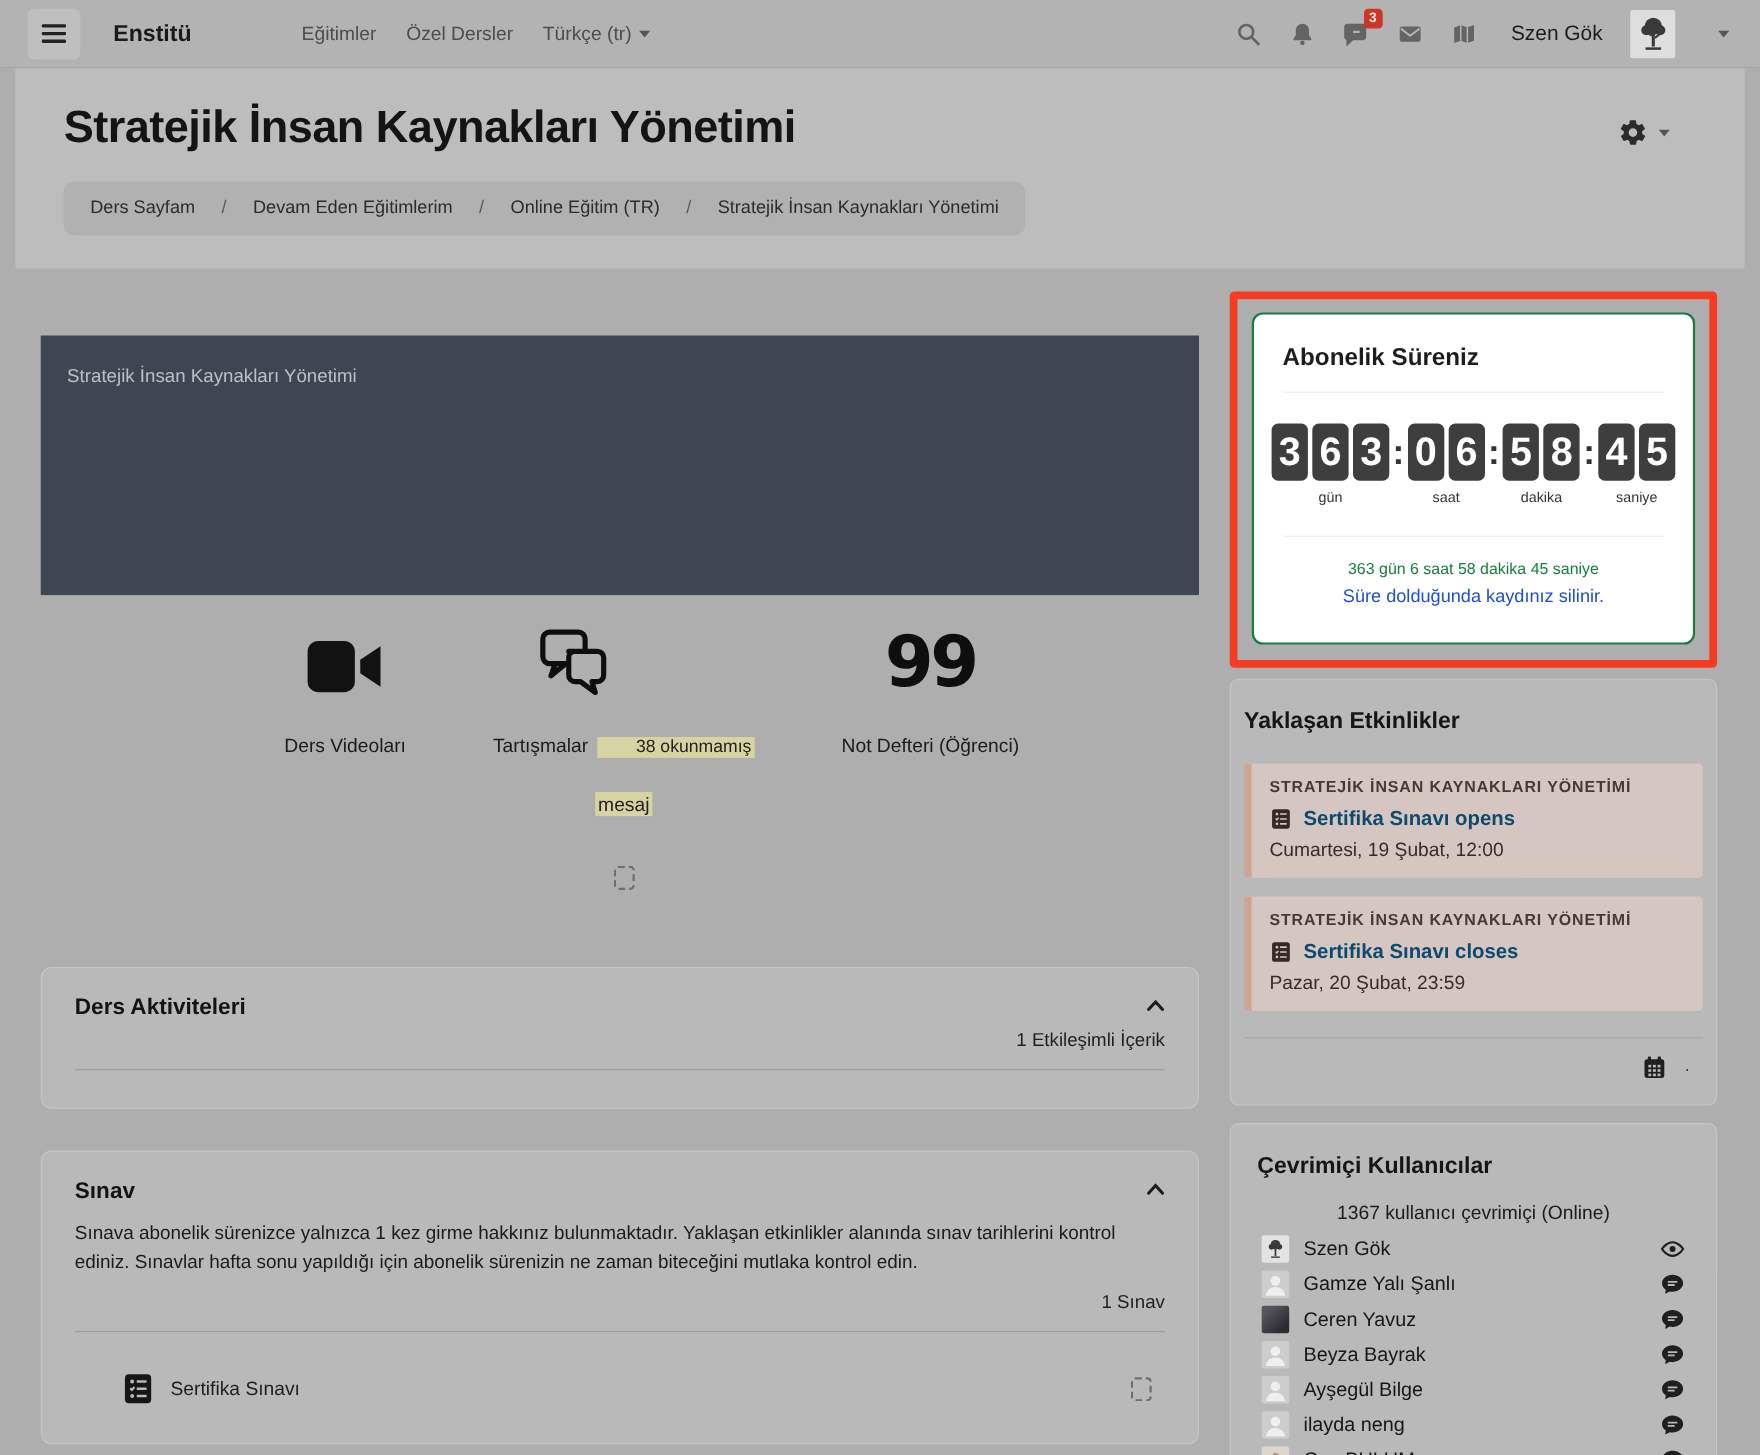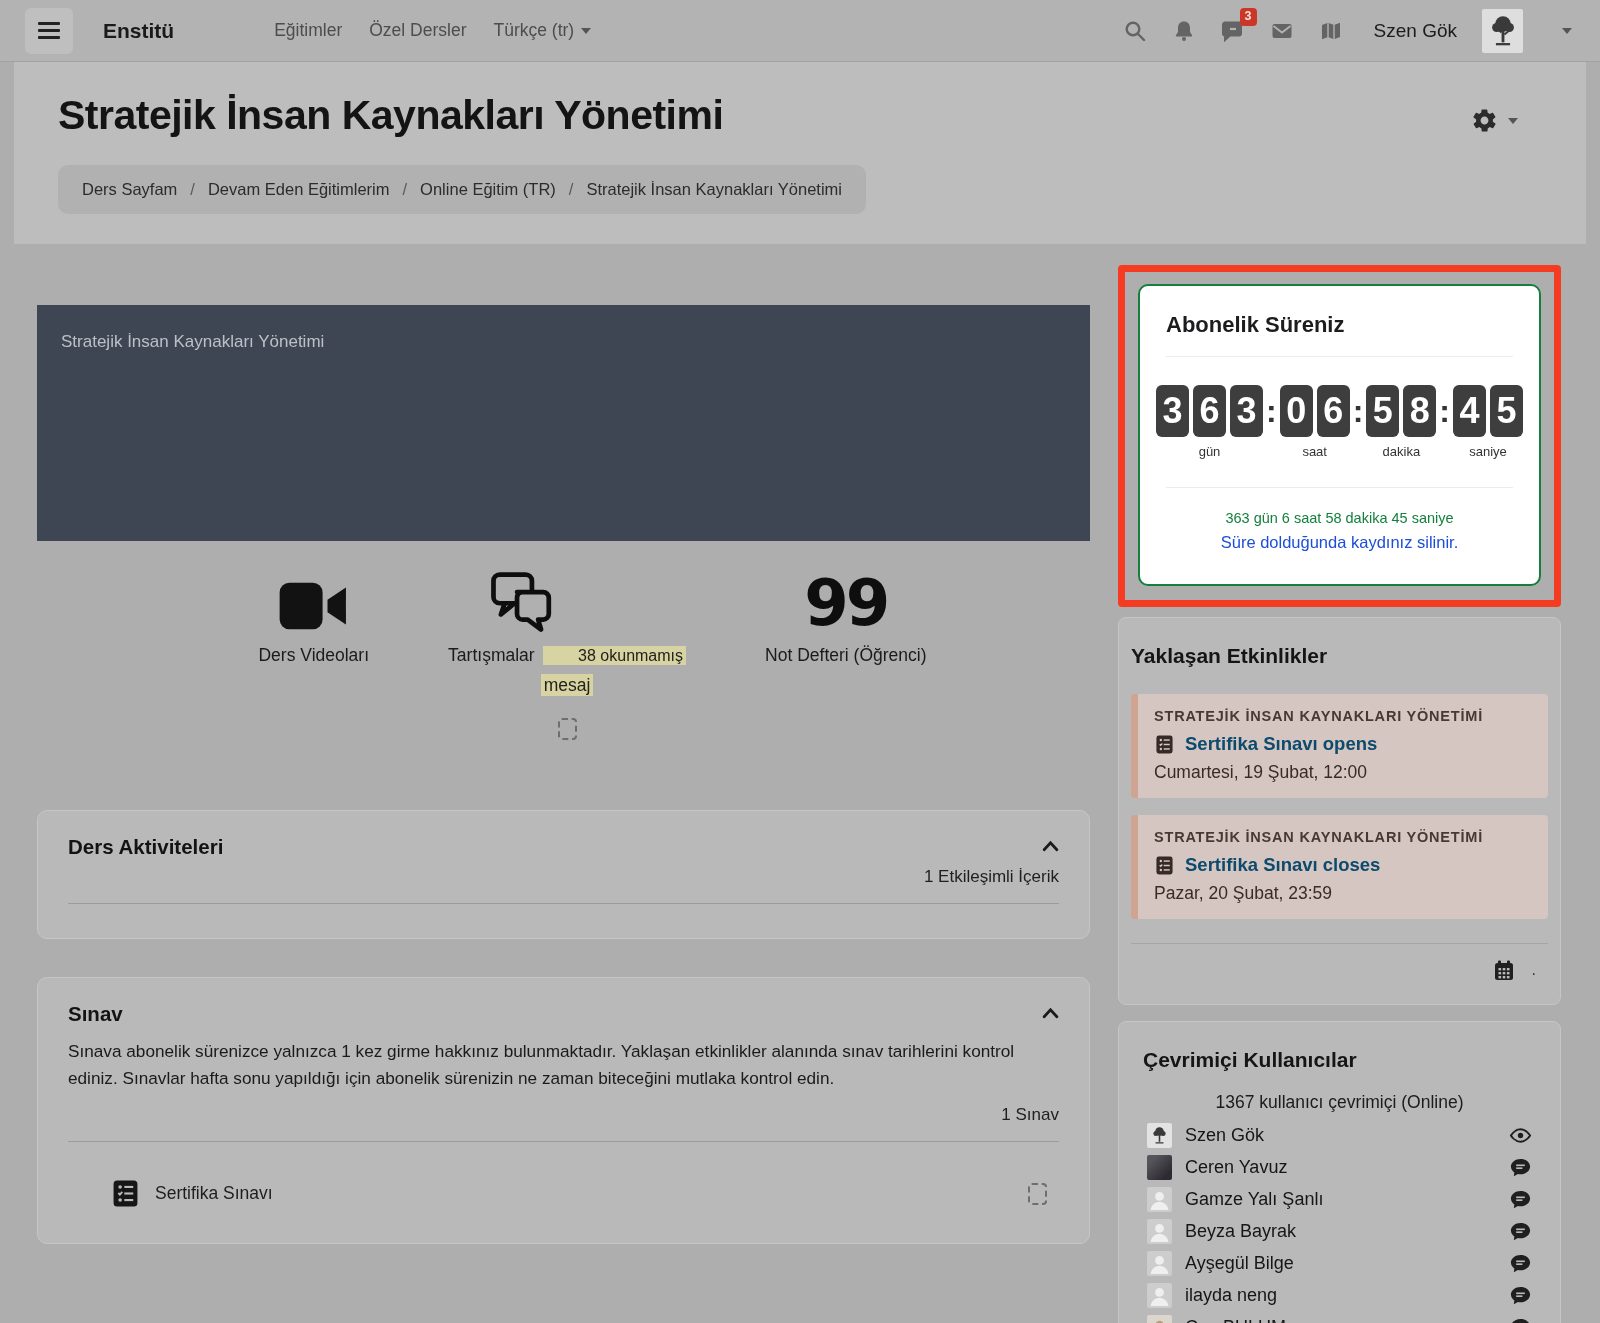--- a/index.html
+++ b/index.html
@@ -21,36 +21,36 @@
   .badge { position:absolute; top:-11px; right:-12px; background:#cc3627; color:#efe3e1; font-size:12.5px; font-weight:bold; border-radius:4px; padding:1px 5px 2px; line-height:1.2; }
   .user-name { font-size:19px; color:#1c1c1c; margin-left:6px; }
   .avatar-lg { width:41px; height:44px; background:#dedede; border-radius:2px; display:flex; align-items:center; justify-content:center; }
   .nav-caret { margin-left:14px; }
 
   
   .header { margin:0 14px; background:#bdbdbd; padding:30px 40px 30px 44px; position:relative; }
   .page-title { font-size:41px; font-weight:bold; color:#141414; letter-spacing:-0.5px; }
   .header-gear { position:absolute; right:68px; top:45px; display:flex; align-items:center; gap:10px; color:#2b2b2b; cursor:pointer; }
   .header-gear svg { width:27px; height:27px; }
-  .breadcrumb { display:inline-flex; align-items:center; gap:13px; margin-top:26px; background:#b1b1b1; border-radius:10px; padding:15px 24px; font-size:16.5px; color:#2c2c2c; }
+  .breadcrumb { display:inline-flex; align-items:center; gap:24px; margin-top:26px; background:#b1b1b1; border-radius:10px; padding:15px 24px; font-size:16.5px; color:#2c2c2c; }
   .crumb { cursor:pointer; }
   .crumb-sep { color:#5a5a5a; }
 
   
   .main { display:flex; gap:28px; margin:21px 39px 0 37px; align-items:flex-start; }
   .col-left { width:1053px; }
   .col-right { width:443px; }
 
   
   .hero { margin-top:40px; height:236px; background:#3e4653; padding:27px 24px; }
   .hero-title { color:#bcc0c6; font-size:17px; }
 
   
   .quicklinks { margin-top:28px; display:flex; justify-content:center; gap:58px; padding-left:58px; }
-  .ql { display:flex; flex-direction:column; align-items:center; color:#121212; }
+  .ql { display:flex; flex-direction:column; align-items:center; color:#121212;gap:23px; }
   .ql-icon { height:64px; display:flex; align-items:flex-end; justify-content:center; margin-bottom:12px; }
   .ql-label { font-size:17.5px; color:#1b1b1b; cursor:pointer; }
   .ql-mid { width:280px; text-align:center; }
   .ql-mid .ql-icon { margin-left:-90px; }
   .hl { background:#d8d3a2; color:#23231c; padding:1px 3px; cursor:pointer; }
   .ql-line2 { margin-top:9px; font-size:17.5px; }
   .dashedbox { width:19px; height:22px; border:2px dashed #6e6e6e; border-radius:4px; margin:22px auto 0; cursor:pointer; }
   .quote-glyph { font-size:64px; font-weight:bold; letter-spacing:-3px; line-height:0.9; color:#0e0e0e; font-family:"DejaVu Sans",sans-serif; }
 
   
@@ -414,112 +414,112 @@
           <span class="user-name-t">Szen Gök</span>
           <span class="user-action">
               <svg viewBox="0 0 24 24" fill="none" stroke="currentColor" stroke-width="2">
                 <path d="M2 12s4-6.5 10-6.5S22 12 22 12s-4 6.5-10 6.5S2 12 2 12z"></path>
                 <circle cx="12" cy="12" r="2.8" fill="currentColor" stroke="none"></circle>
               </svg>
             </span>
         </div>
 
         <div class="user-row">
-          <div class="user-av av-photo-dark"></div>
-          <span class="user-name-t">Ceren Yavuz</span>
+          <div class="user-av av-ph">
+              <svg viewBox="0 0 24 24" width="25" height="25">
+                <circle cx="12" cy="9" r="4.2" fill="#efefef"></circle>
+                <path d="M3.5 22c.8-5 4.3-7.5 8.5-7.5s7.7 2.5 8.5 7.5z" fill="#efefef"></path>
+              </svg>
+            </div>
+          <span class="user-name-t">Gamze Yalı Şanlı</span>
           <span class="user-action">
               <svg viewBox="0 0 24 24" fill="currentColor">
                 <path d="M12 3C6.5 3 2 6.6 2 11c0 2.5 1.4 4.7 3.6 6.2L5 21l4.3-2.2c.9.2 1.8.3 2.7.3 5.5 0 10-3.6 10-8.1S17.5 3 12 3z"></path>
                 <line x1="7.5" y1="9.7" x2="16.5" y2="9.7" stroke="#b9b9b9" stroke-width="1.7"></line>
                 <line x1="7.5" y1="12.7" x2="14" y2="12.7" stroke="#b9b9b9" stroke-width="1.7"></line>
               </svg>
             </span>
         </div>
 
         <div class="user-row">
+          <div class="user-av av-photo-dark"></div>
+          <span class="user-name-t">Ceren Yavuz</span>
+          <span class="user-action">
+              <svg viewBox="0 0 24 24" fill="currentColor">
+                <path d="M12 3C6.5 3 2 6.6 2 11c0 2.5 1.4 4.7 3.6 6.2L5 21l4.3-2.2c.9.2 1.8.3 2.7.3 5.5 0 10-3.6 10-8.1S17.5 3 12 3z"></path>
+                <line x1="7.5" y1="9.7" x2="16.5" y2="9.7" stroke="#b9b9b9" stroke-width="1.7"></line>
+                <line x1="7.5" y1="12.7" x2="14" y2="12.7" stroke="#b9b9b9" stroke-width="1.7"></line>
+              </svg>
+            </span>
+        </div>
+
+        <div class="user-row">
           <div class="user-av av-ph">
               <svg viewBox="0 0 24 24" width="25" height="25">
                 <circle cx="12" cy="9" r="4.2" fill="#efefef"></circle>
                 <path d="M3.5 22c.8-5 4.3-7.5 8.5-7.5s7.7 2.5 8.5 7.5z" fill="#efefef"></path>
               </svg>
             </div>
-          <span class="user-name-t">Gamze Yalı Şanlı</span>
+          <span class="user-name-t">Beyza Bayrak</span>
           <span class="user-action">
               <svg viewBox="0 0 24 24" fill="currentColor">
                 <path d="M12 3C6.5 3 2 6.6 2 11c0 2.5 1.4 4.7 3.6 6.2L5 21l4.3-2.2c.9.2 1.8.3 2.7.3 5.5 0 10-3.6 10-8.1S17.5 3 12 3z"></path>
                 <line x1="7.5" y1="9.7" x2="16.5" y2="9.7" stroke="#b9b9b9" stroke-width="1.7"></line>
                 <line x1="7.5" y1="12.7" x2="14" y2="12.7" stroke="#b9b9b9" stroke-width="1.7"></line>
               </svg>
             </span>
         </div>
 
         <div class="user-row">
           <div class="user-av av-ph">
               <svg viewBox="0 0 24 24" width="25" height="25">
                 <circle cx="12" cy="9" r="4.2" fill="#efefef"></circle>
                 <path d="M3.5 22c.8-5 4.3-7.5 8.5-7.5s7.7 2.5 8.5 7.5z" fill="#efefef"></path>
               </svg>
             </div>
-          <span class="user-name-t">Beyza Bayrak</span>
+          <span class="user-name-t">Ayşegül Bilge</span>
           <span class="user-action">
               <svg viewBox="0 0 24 24" fill="currentColor">
                 <path d="M12 3C6.5 3 2 6.6 2 11c0 2.5 1.4 4.7 3.6 6.2L5 21l4.3-2.2c.9.2 1.8.3 2.7.3 5.5 0 10-3.6 10-8.1S17.5 3 12 3z"></path>
                 <line x1="7.5" y1="9.7" x2="16.5" y2="9.7" stroke="#b9b9b9" stroke-width="1.7"></line>
                 <line x1="7.5" y1="12.7" x2="14" y2="12.7" stroke="#b9b9b9" stroke-width="1.7"></line>
               </svg>
             </span>
         </div>
 
         <div class="user-row">
           <div class="user-av av-ph">
               <svg viewBox="0 0 24 24" width="25" height="25">
                 <circle cx="12" cy="9" r="4.2" fill="#efefef"></circle>
                 <path d="M3.5 22c.8-5 4.3-7.5 8.5-7.5s7.7 2.5 8.5 7.5z" fill="#efefef"></path>
               </svg>
             </div>
-          <span class="user-name-t">Ayşegül Bilge</span>
+          <span class="user-name-t">ilayda neng</span>
           <span class="user-action">
               <svg viewBox="0 0 24 24" fill="currentColor">
                 <path d="M12 3C6.5 3 2 6.6 2 11c0 2.5 1.4 4.7 3.6 6.2L5 21l4.3-2.2c.9.2 1.8.3 2.7.3 5.5 0 10-3.6 10-8.1S17.5 3 12 3z"></path>
                 <line x1="7.5" y1="9.7" x2="16.5" y2="9.7" stroke="#b9b9b9" stroke-width="1.7"></line>
                 <line x1="7.5" y1="12.7" x2="14" y2="12.7" stroke="#b9b9b9" stroke-width="1.7"></line>
               </svg>
             </span>
         </div>
 
         <div class="user-row">
-          <div class="user-av av-ph">
+          <div class="user-av av-photo-light">
               <svg viewBox="0 0 24 24" width="25" height="25">
-                <circle cx="12" cy="9" r="4.2" fill="#efefef"></circle>
-                <path d="M3.5 22c.8-5 4.3-7.5 8.5-7.5s7.7 2.5 8.5 7.5z" fill="#efefef"></path>
-              </svg>
-            </div>
-          <span class="user-name-t">ilayda neng</span>
+                <circle cx="12" cy="9.5" r="4" fill="#b99c84"></circle>
+                <path d="M4 22c.8-4.5 4.2-6.8 8-6.8s7.2 2.3 8 6.8z" fill="#f2f2f0"></path>
+              </svg>
+            </div>
+          <span class="user-name-t">Can BULUM</span>
           <span class="user-action">
               <svg viewBox="0 0 24 24" fill="currentColor">
                 <path d="M12 3C6.5 3 2 6.6 2 11c0 2.5 1.4 4.7 3.6 6.2L5 21l4.3-2.2c.9.2 1.8.3 2.7.3 5.5 0 10-3.6 10-8.1S17.5 3 12 3z"></path>
                 <line x1="7.5" y1="9.7" x2="16.5" y2="9.7" stroke="#b9b9b9" stroke-width="1.7"></line>
                 <line x1="7.5" y1="12.7" x2="14" y2="12.7" stroke="#b9b9b9" stroke-width="1.7"></line>
               </svg>
             </span>
         </div>
 
-        <div class="user-row">
-          <div class="user-av av-photo-light">
-              <svg viewBox="0 0 24 24" width="25" height="25">
-                <circle cx="12" cy="9.5" r="4" fill="#b99c84"></circle>
-                <path d="M4 22c.8-4.5 4.2-6.8 8-6.8s7.2 2.3 8 6.8z" fill="#f2f2f0"></path>
-              </svg>
-            </div>
-          <span class="user-name-t">Can BULUM</span>
-          <span class="user-action">
-              <svg viewBox="0 0 24 24" fill="currentColor">
-                <path d="M12 3C6.5 3 2 6.6 2 11c0 2.5 1.4 4.7 3.6 6.2L5 21l4.3-2.2c.9.2 1.8.3 2.7.3 5.5 0 10-3.6 10-8.1S17.5 3 12 3z"></path>
-                <line x1="7.5" y1="9.7" x2="16.5" y2="9.7" stroke="#b9b9b9" stroke-width="1.7"></line>
-                <line x1="7.5" y1="12.7" x2="14" y2="12.7" stroke="#b9b9b9" stroke-width="1.7"></line>
-              </svg>
-            </span>
-        </div>
-
       </div>
     </div>
   </div>
 </div>
 
 </body></html>

